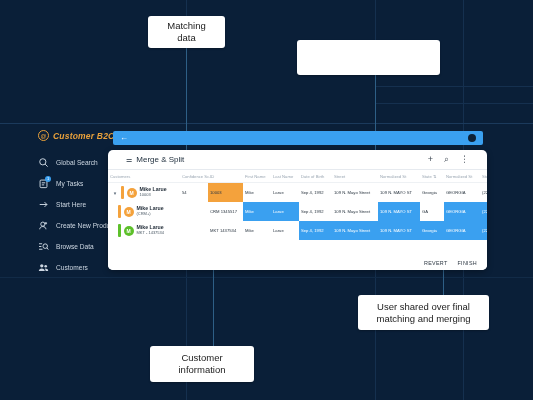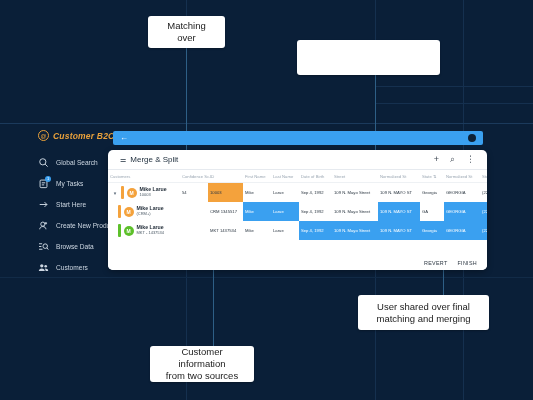--- a/index.html
+++ b/index.html
@@ -60,21 +60,21 @@
     margin-left:auto;width:8px;height:8px;border-radius:50%;background:#0d2136;
   }
 
   
   .panel{
     position:absolute;left:108px;top:150px;width:379px;height:120px;
     background:#fff;border-radius:5px;overflow:hidden;
     box-shadow:0 2px 6px rgba(0,0,0,.3);
   }
   .panel-head{
-    height:20px;display:flex;align-items:center;padding:0 12px;
+    height:20px;display:flex;align-items:center;padding:0 18px;
     border-bottom:1px solid #e6eaef;box-sizing:border-box;
   }
   .panel-title{font-size:8px;color:#22313f;display:flex;align-items:center;gap:4px;}
   .panel-actions{margin-left:auto;display:flex;align-items:center;gap:11px;color:#404a55;}
   .panel-actions span{font-size:9px;line-height:9px;cursor:pointer;}
 
   table{border-collapse:collapse;width:100%;table-layout:fixed;}
   th{
     font-size:4.2px;font-weight:normal;color:#9aa6b2;text-align:left;
     padding:4px 2px 3px 2px;border-bottom:1px solid #eef1f4;white-space:nowrap;
@@ -123,40 +123,39 @@
 </div>
 
 <div class="conn" style="left:186px;top:48px;height:155px;"></div>
 <div class="conn" style="left:375px;top:75px;height:75px;"></div>
 <div class="conn" style="left:443px;top:268px;height:28px;"></div>
 <div class="conn" style="left:213px;top:240px;height:110px;"></div>
 
 <div class="callout" style="left:148px;top:16px;width:77px;height:32px;">
   <div>
     <div>Matching</div>
-    <div>over</div>
+    <div>data</div>
   </div>
 </div>
 
 <div class="callout" style="left:297px;top:40px;width:143px;height:35px;">
   <div>
   </div>
 </div>
 
 <div class="callout" style="left:358px;top:295px;width:131px;height:35px;">
   <div>
     <div>User shared over final</div>
     <div>matching and merging</div>
   </div>
 </div>
 
 <div class="callout" style="left:150px;top:346px;width:104px;height:36px;">
   <div>
     <div>Customer information</div>
-    <div>from two sources</div>
   </div>
 </div>
 
 <div class="brand">
   <span class="logo">@</span>
   <span>Customer B2C</span>
 </div>
 
 <div class="nav">
 

